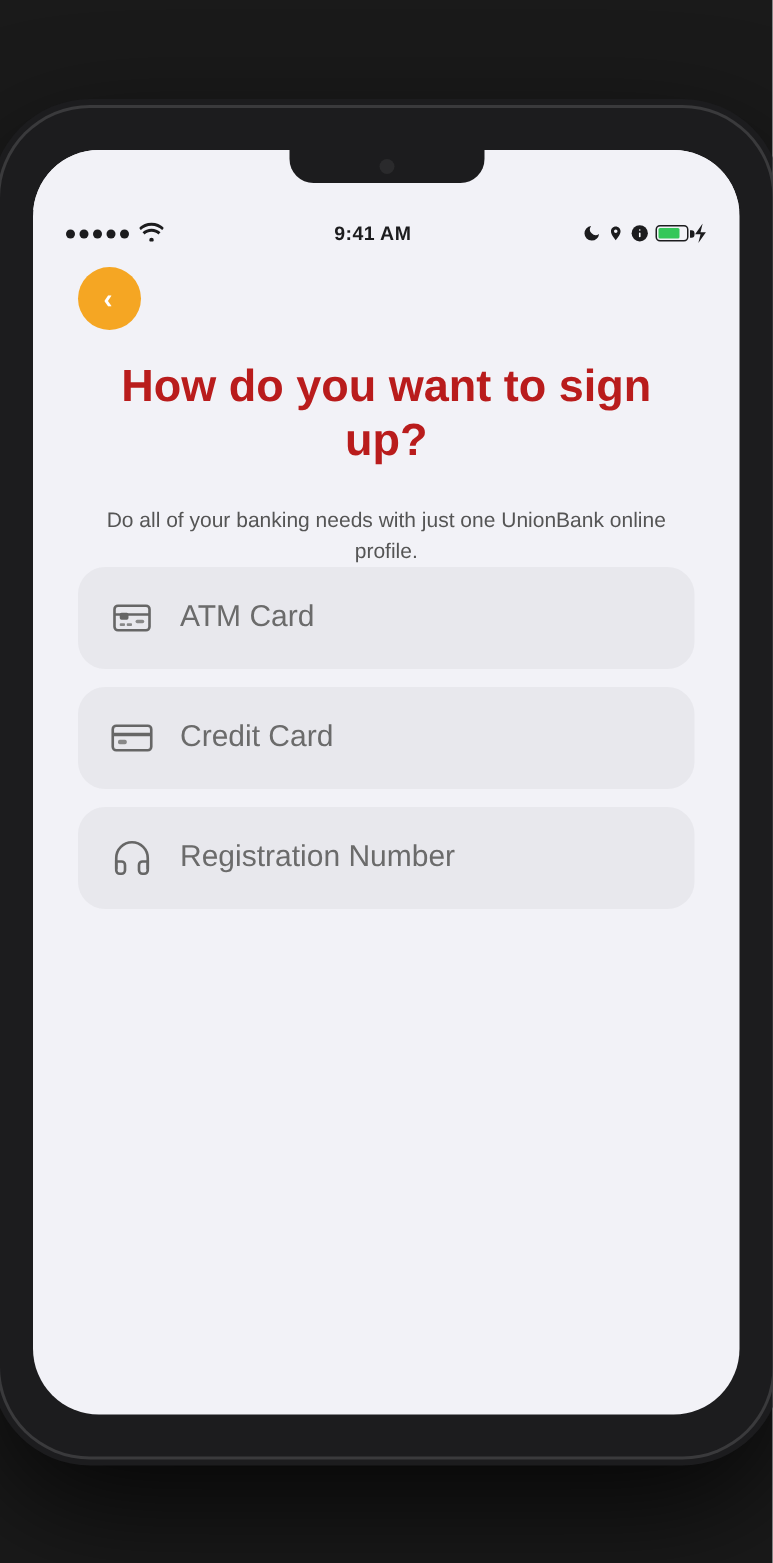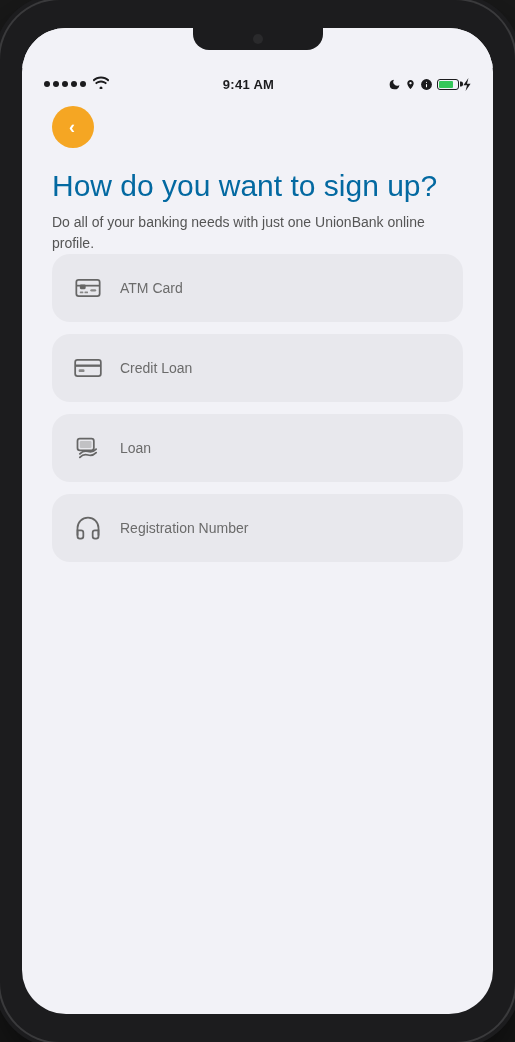--- a/index.html
+++ b/index.html
@@ -7,26 +7,27 @@
       background: #1a1a1a;
       display: flex;
       justify-content: center;
       align-items: center;
       min-height: 100vh;
       font-family: -apple-system, BlinkMacSystemFont, 'Helvetica Neue', Arial, sans-serif;
     }
 
     .phone-frame {
       width: 515px;
-      height: 1042px;
+      height: 899px;
       background: #1c1c1e;
       border-radius: 60px;
       position: relative;
       box-shadow: 0 0 0 2px #3a3a3c, 0 0 0 6px #1c1c1e, 0 30px 80px rgba(0,0,0,0.8);
       overflow: hidden;
+      text-align: center;
     }
 
     
     .phone-frame::before {
       content: '';
       position: absolute;
       left: -6px;
       top: 160px;
       width: 5px;
       height: 40px;
@@ -192,24 +193,24 @@
     .back-arrow {
       color: white;
       font-size: 18px;
       font-weight: bold;
       line-height: 1;
       margin-left: -2px;
     }
 
     .page-title {
       font-size: 30px;
-      font-weight: 400;
-      color: #0369a1;
+      font-weight: 700;
+      color: #b91c1c;
       line-height: 1.2;
-      margin-bottom: 8px;
+      margin-bottom: 24px;
     }
 
     .page-subtitle {
       font-size: 14px;
       color: #555;
       line-height: 1.5;
     }
 
     .options-list {
       display: flex;
@@ -238,21 +239,21 @@
       flex-shrink: 0;
     }
 
     .option-icon svg {
       width: 28px;
       height: 28px;
       fill: #666;
     }
 
     .option-label {
-      font-size: 14px;
+      font-size: 20px;
       color: #6b6b6b;
       font-weight: 400;
     }
   </style>
 </head>
 <body>
 
 <div class="phone-frame">
   <div class="screen">
     <div class="notch-area">
@@ -321,34 +322,23 @@
 
 
         <div class="option-item">
           <div class="option-icon">
             <svg viewBox="0 0 24 24" xmlns="http://www.w3.org/2000/svg">
               <rect x="1" y="5" width="22" height="14" rx="2" ry="2" stroke="#666" stroke-width="1.5" fill="none"></rect>
               <line x1="1" y1="10" x2="23" y2="10" stroke="#666" stroke-width="2"></line>
               <rect x="4" y="13" width="5" height="2.5" rx="1" fill="#888"></rect>
             </svg>
           </div>
-          <span class="option-label">Credit Loan</span>
-        </div>
-
-        <div class="option-item">
-          <div class="option-icon">
-            <svg viewBox="0 0 24 24" xmlns="http://www.w3.org/2000/svg">
-              <rect x="3" y="4" width="14" height="10" rx="2" stroke="#666" stroke-width="1.5" fill="none"></rect>
-              <rect x="5" y="6" width="10" height="6" rx="1" fill="#888" opacity="0.4"></rect>
-              <path d="M5 17c2-2 4-3 7-2s5 0 7-2" stroke="#666" stroke-width="1.5" fill="none" stroke-linecap="round"></path>
-              <path d="M5 20c2-2 4-3 7-2s5 0 7-2" stroke="#666" stroke-width="1.5" fill="none" stroke-linecap="round"></path>
-            </svg>
-          </div>
-          <span class="option-label">Loan</span>
-        </div>
+          <span class="option-label">Credit Card</span>
+        </div>
+
 
         <div class="option-item">
           <div class="option-icon">
             <svg viewBox="0 0 24 24" xmlns="http://www.w3.org/2000/svg">
               <path d="M3 18v-6a9 9 0 0118 0v6" stroke="#666" stroke-width="1.5" fill="none" stroke-linecap="round"></path>
               <path d="M21 19a2 2 0 01-2 2h-1a2 2 0 01-2-2v-3a2 2 0 012-2h3v5z" stroke="#666" stroke-width="1.5" fill="none"></path>
               <path d="M3 19a2 2 0 002 2h1a2 2 0 002-2v-3a2 2 0 00-2-2H3v5z" stroke="#666" stroke-width="1.5" fill="none"></path>
             </svg>
           </div>
           <span class="option-label">Registration Number</span>

